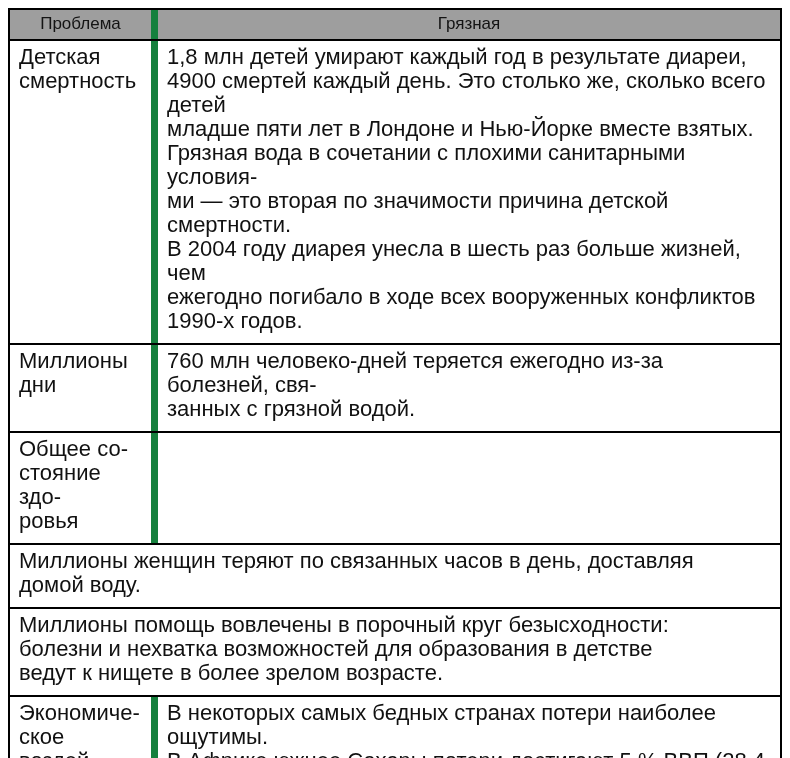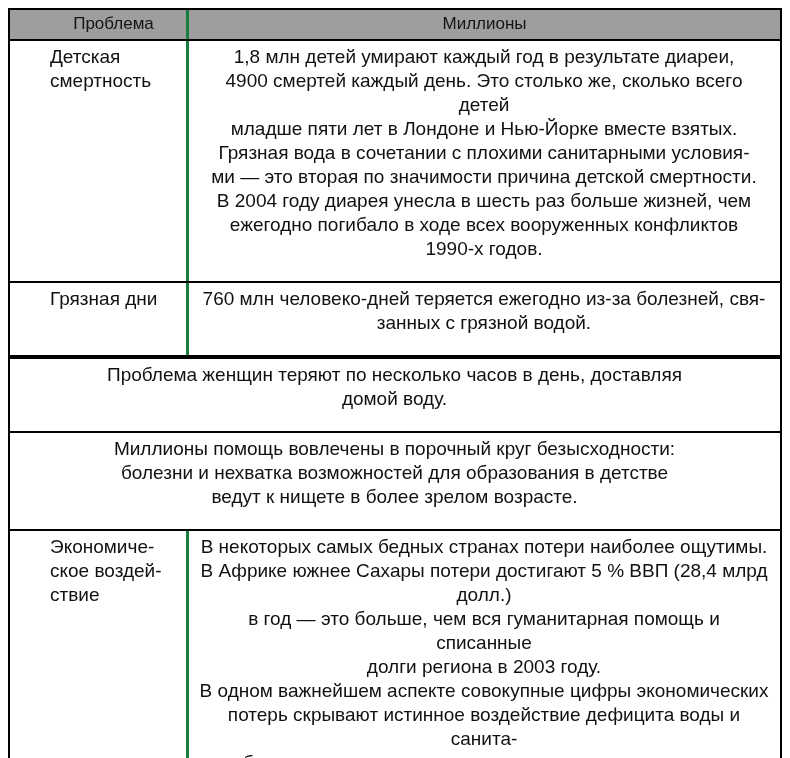--- a/index.html
+++ b/index.html
@@ -23,80 +23,81 @@
   .row {
     display: flex;
     border-top: 2px solid #000000;
   }
   .row.header-row {
     border-top: none;
     background: #9e9e9e;
   }
   .cell {
     box-sizing: border-box;
-    font-size: 19px;
+    font-size: 22px;
     line-height: 24px;
     white-space: pre-line;
-    padding: 4px 10px 20px 9px;
+    padding: 4px 10px 10px 9px;
   }
   .problem-col {
     flex: 0 0 148px;
     width: 148px;
-    border-right: 3px solid #15803d;
-    margin-left: 31px;
+    border-right: 7px solid #15803d;
   }
   .desc-col {
     flex: 1 1 auto;
     min-width: 0;
-    text-align: center;
   }
   .header-row .cell {
     text-align: center;
     font-size: 17px;
     line-height: 20px;
     padding: 4px 8px 5px 8px;
     white-space: nowrap;
     color: #141414;
   }
 </style>
 </head>
 <body>
 
 <div class="page">
   <div class="table">
 
     <div class="row header-row">
       <div class="cell problem-col">Проблема</div>
-      <div class="cell desc-col">Миллионы</div>
+      <div class="cell desc-col">Грязная</div>
     </div>
 
     <div class="row">
       <div class="cell problem-col">Детская
 смертность</div>
       <div class="cell desc-col">1,8 млн детей умирают каждый год в результате диареи,
 4900 смертей каждый день. Это столько же, сколько всего детей
 младше пяти лет в Лондоне и Нью-Йорке вместе взятых.
 Грязная вода в сочетании с плохими санитарными условия-
 ми — это вторая по значимости причина детской смертности.
 В 2004 году диарея унесла в шесть раз больше жизней, чем
 ежегодно погибало в ходе всех вооруженных конфликтов
 1990-х годов.</div>
     </div>
 
     <div class="row">
-      <div class="cell problem-col">Грязная дни</div>
+      <div class="cell problem-col">Миллионы дни</div>
       <div class="cell desc-col">760 млн человеко-дней теряется ежегодно из-за болезней, свя-
 занных с грязной водой.</div>
     </div>
 
     <div class="row">
+      <div class="cell problem-col">Общее со-
+стояние здо-
+ровья</div>
     </div>
 
     <div class="row">
-      <div class="cell desc-col">Проблема женщин теряют по несколько часов в день, доставляя
+      <div class="cell desc-col">Миллионы женщин теряют по связанных часов в день, доставляя
 домой воду.</div>
     </div>
 
     <div class="row">
       <div class="cell desc-col">Миллионы помощь вовлечены в порочный круг безысходности:
 болезни и нехватка возможностей для образования в детстве
 ведут к нищете в более зрелом возрасте.</div>
     </div>
 
     <div class="row">

